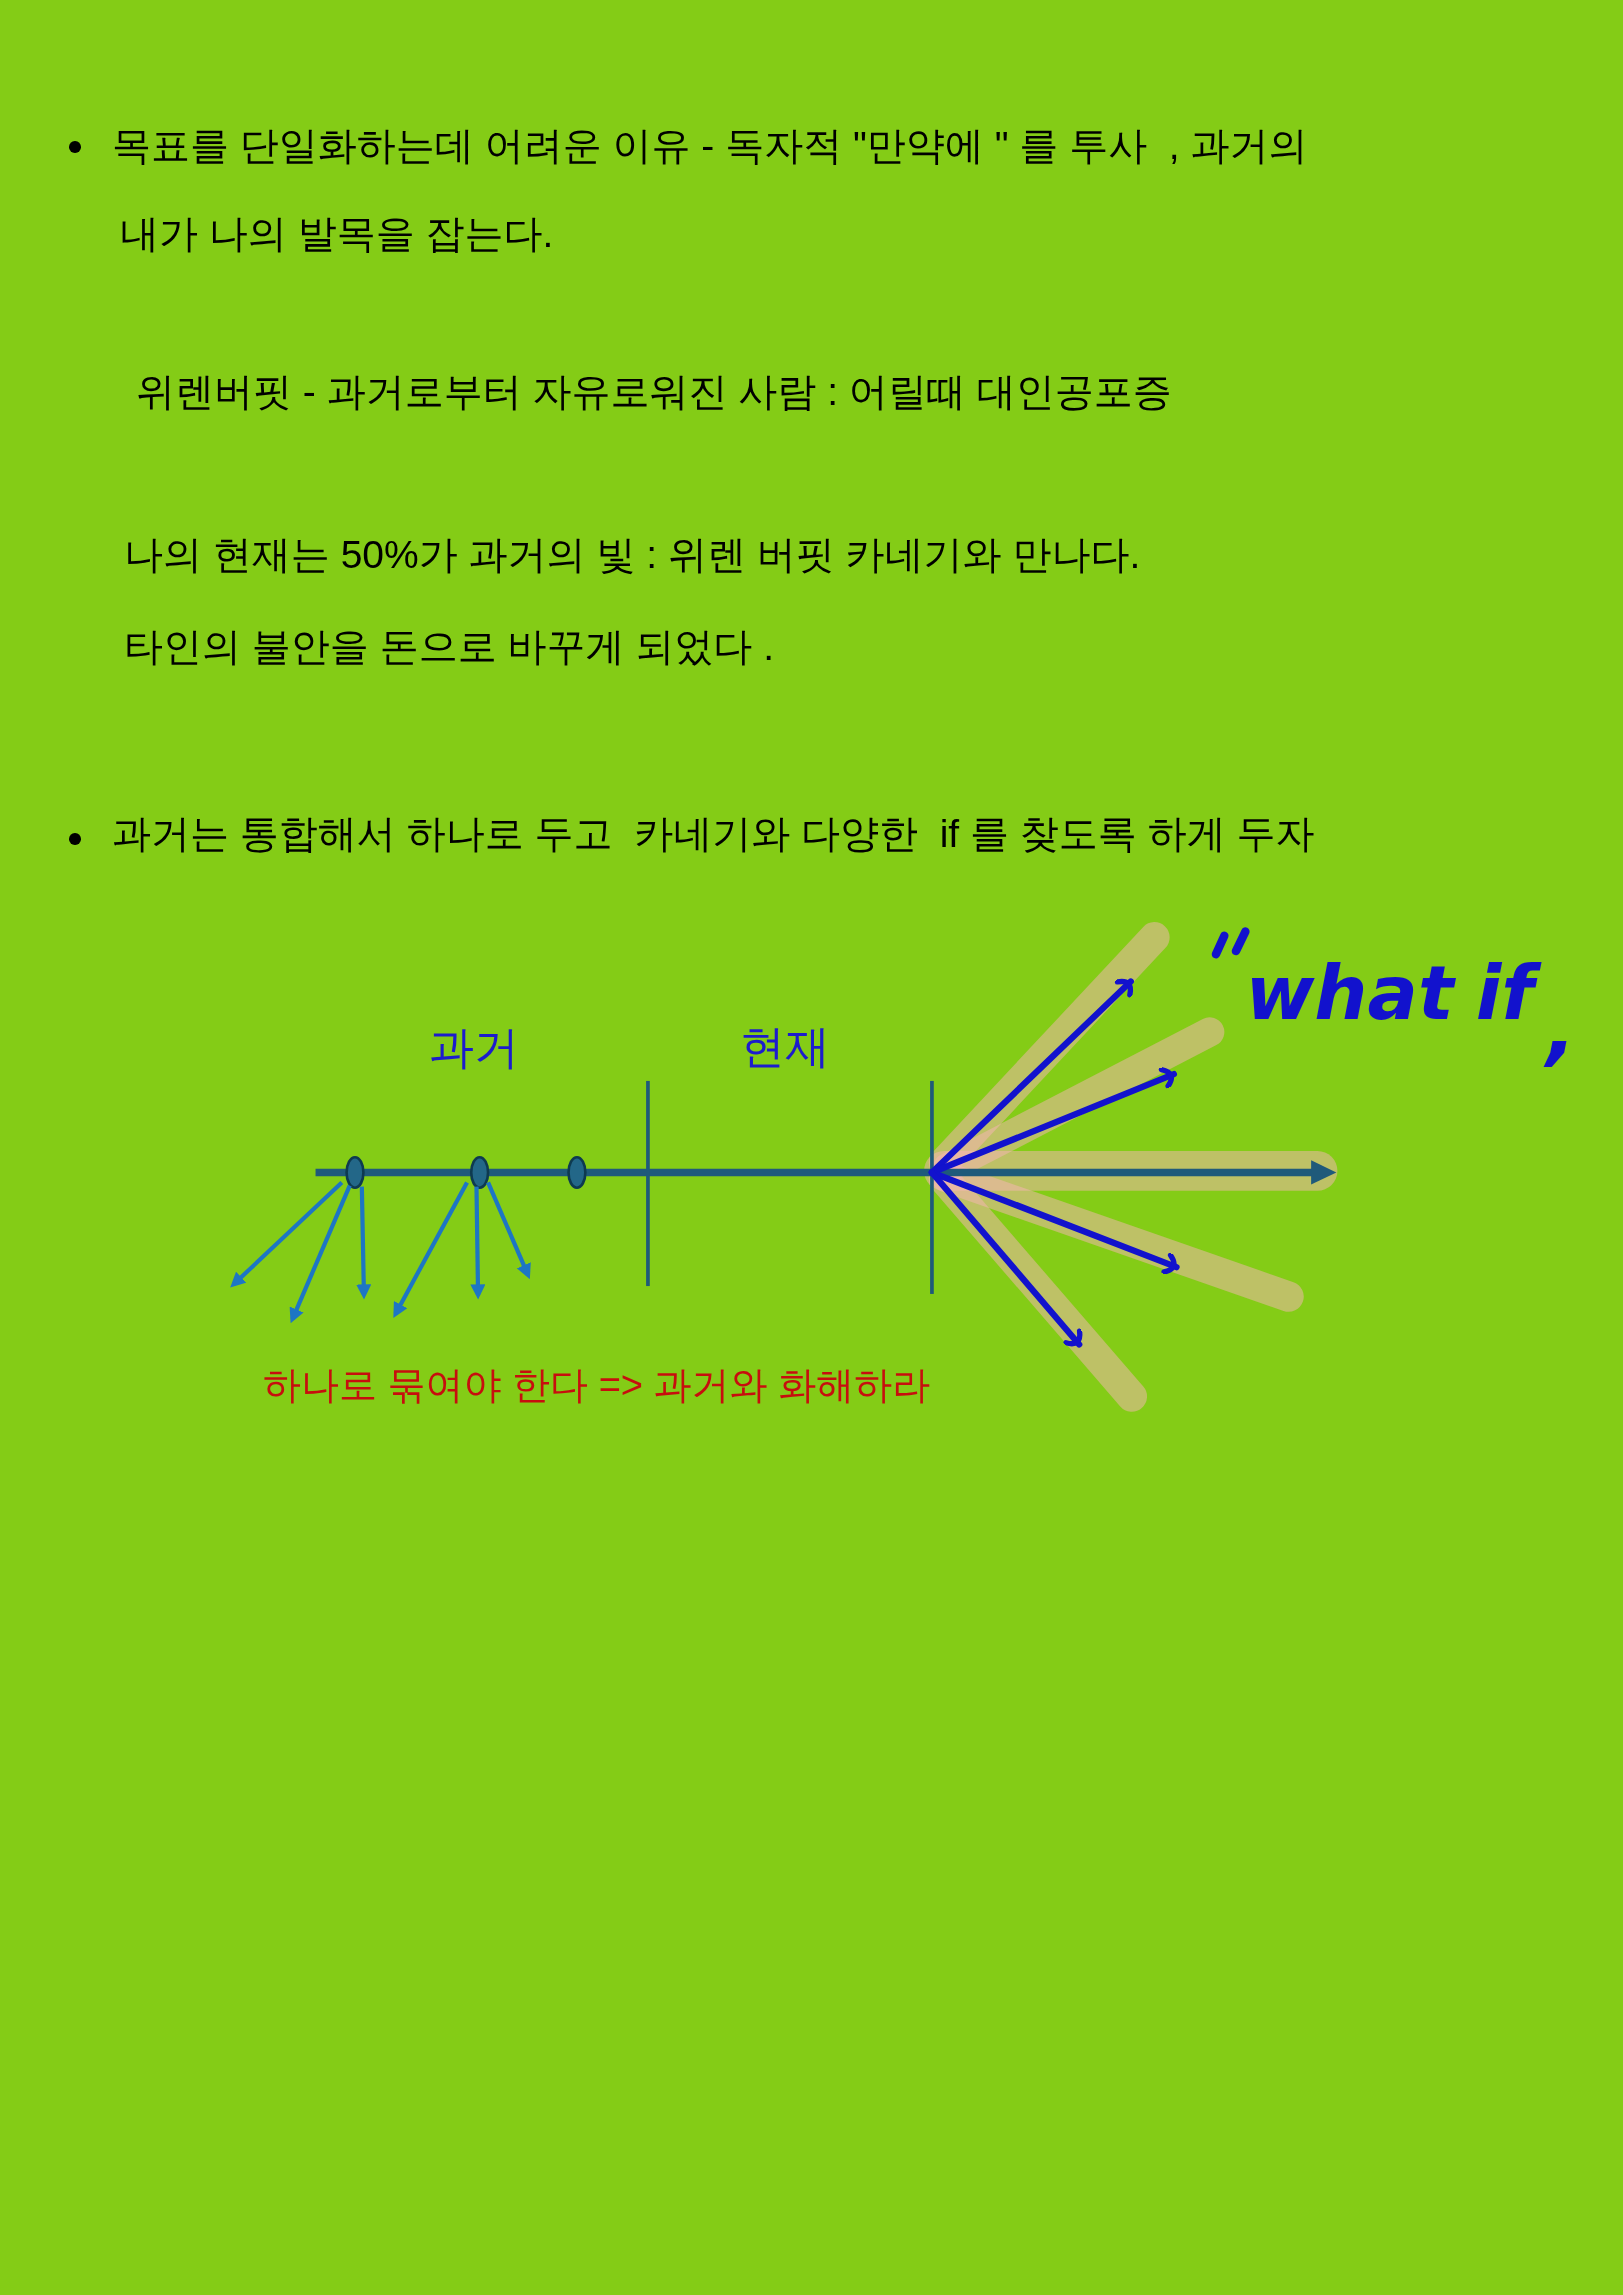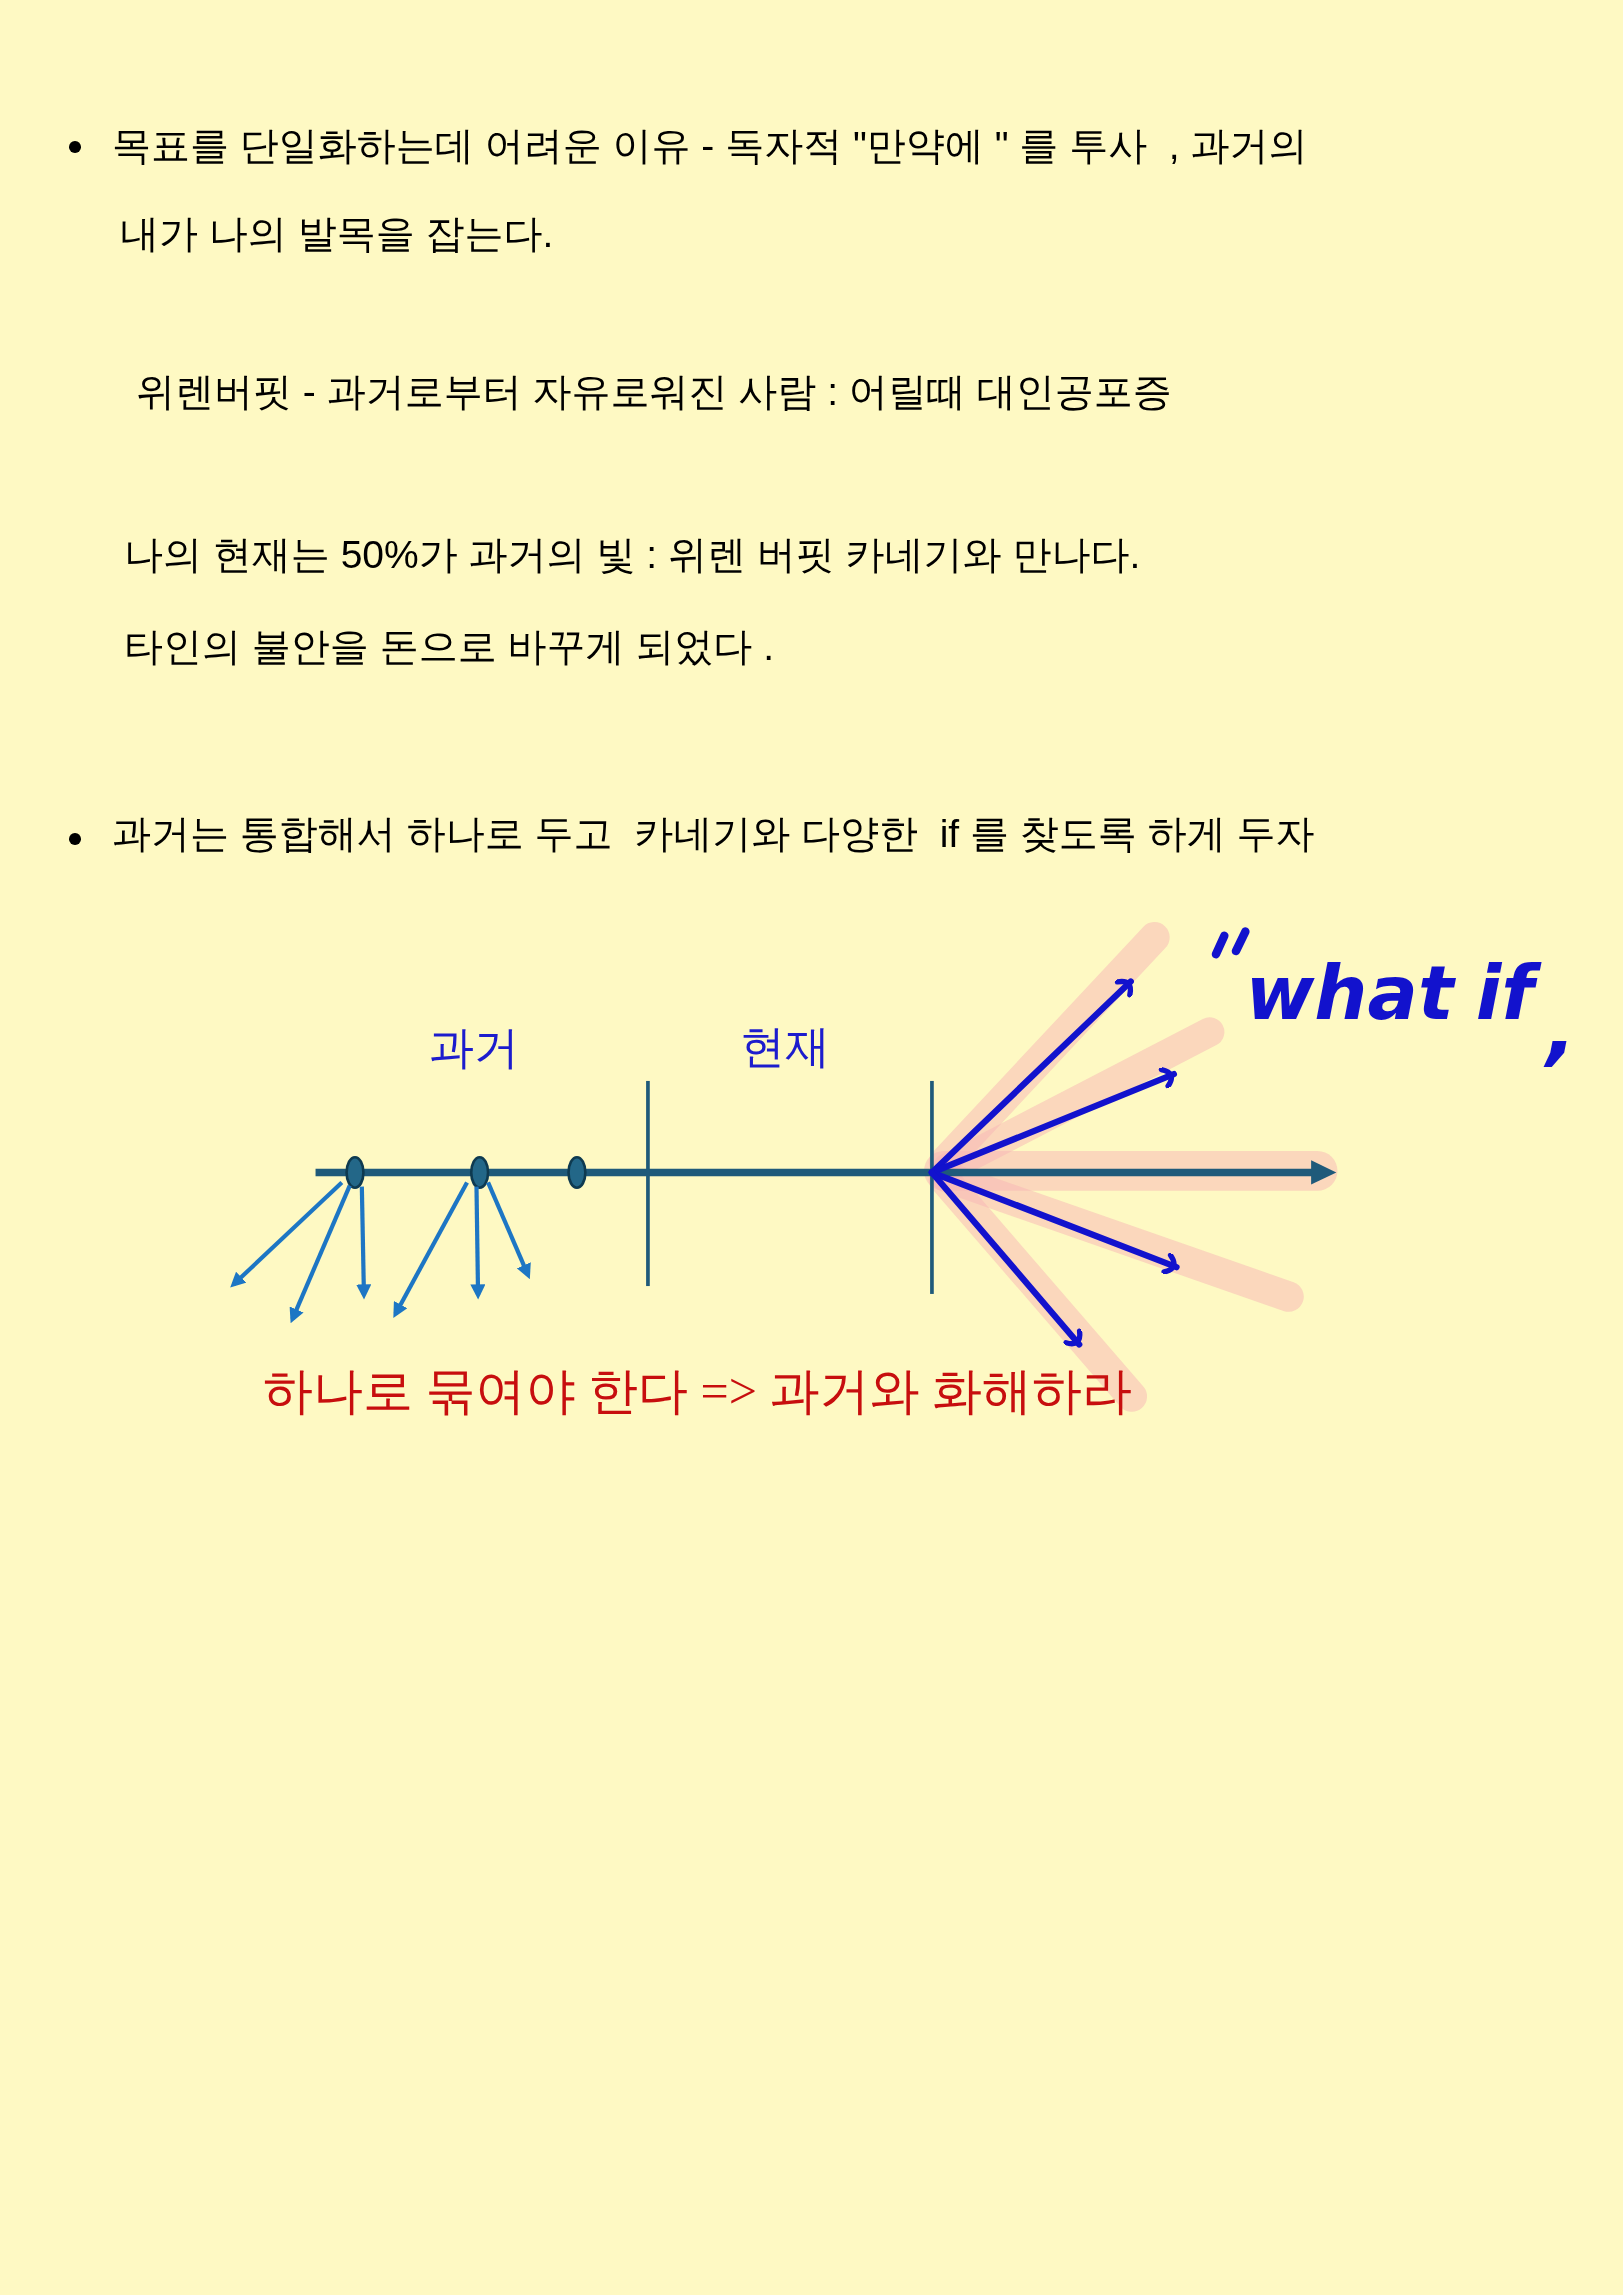--- a/index.html
+++ b/index.html
@@ -1,20 +1,20 @@
 <!DOCTYPE html>
 <html style="font-size:8.4px"><head>
 <meta charset="utf-8">
 <style>
   html,body{margin:0;padding:0;background:#fff;}
   #page{
     position:relative;
     width:1623px;
     height:2295px;
-    background:#fef9c3;
+    background:#84cc16;
     font-family:"Liberation Sans","DejaVu Sans",sans-serif;
     overflow:hidden;
   }
   .line{
     position:absolute;
     white-space:pre;
     color:#000000;
     font-size:39px;
     line-height:1;
     letter-spacing:0px;
@@ -31,23 +31,23 @@
     font-family:"Liberation Serif","DejaVu Serif",serif;
     color:#1c1ccd;
     font-size:45px;
     line-height:1;
     white-space:pre;
   }
   .conclusion{
     position:absolute;
     left:263px;
     top:1366px;
-    font-family:Liberation Serif, serif;
+    font-family:Liberation Sans, sans-serif;
     color:#c70e0e;
-    font-size:50px;
+    font-size:38px;
     line-height:1;
     white-space:pre;
   }
   #diagram-svg{
     position:absolute;
     left:0;
     top:894px;
   }
   .handwriting{
     font-family:"DejaVu Sans","Liberation Sans",sans-serif;

